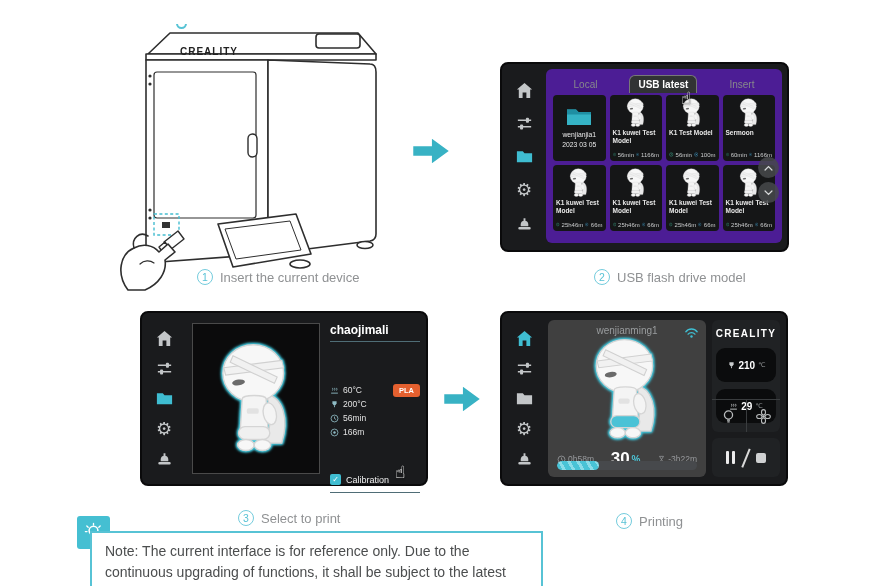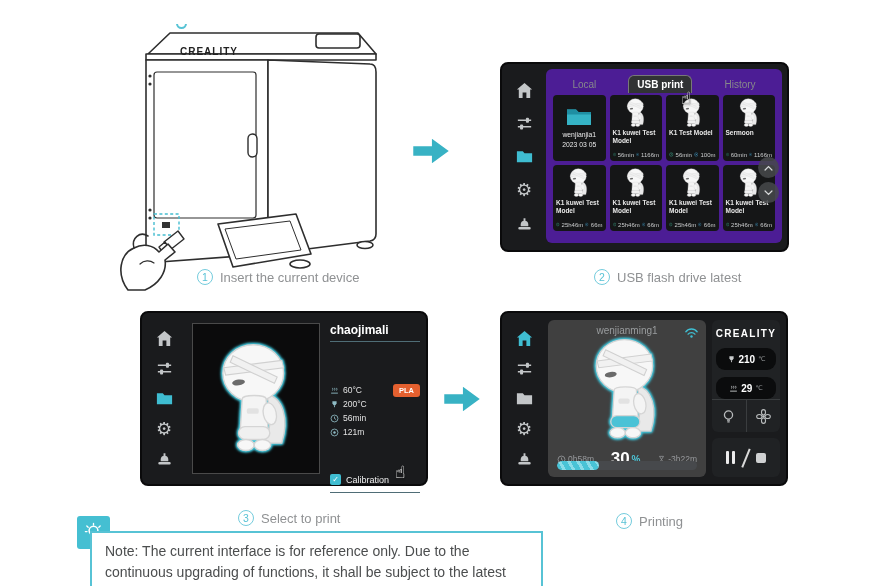--- a/index.html
+++ b/index.html
@@ -77,21 +77,21 @@
     align-items:center; color:#97999c; font-size:8.5px; }
   .stat { display:flex; align-items:center; gap:2px; }
   .stat svg { width:9px; height:9px; }
   .pct-num { color:#fff; font-size:17px; font-weight:bold; }
   .pct-sign { color:#4cc4d6; font-size:10px; font-weight:bold; }
   .pbar { position:absolute; left:9px; right:9px; bottom:7px; height:9px; border-radius:5px; background:#47494c; overflow:hidden; }
   .pfill { height:100%; border-radius:5px;
     background:repeating-linear-gradient(60deg,#49c3d6 0 5px,#8adce8 5px 8px); }
   .right-top { position:absolute; left:210px; right:6px; top:7px; height:112px; background:#202224; border-radius:6px; }
   .logo { text-align:center; color:#fff; font-weight:bold; font-size:10px; letter-spacing:1.3px; margin:8px 0 9px; }
-  .pill { width:60px; height:22px; margin:0 auto 7px; background:#0b0c0d; border-radius:9px;
+  .pill { width:60px; height:34px; margin:0 auto 7px; background:#0b0c0d; border-radius:9px;
     display:flex; align-items:center; justify-content:center; gap:3px; color:#fff; font-size:10px; font-weight:bold; }
   .pill svg { width:9px; height:9px; color:#c9cccd; }
   .pill .unit { color:#8b8e90; font-size:6.5px; font-weight:normal; }
   .util-row { position:absolute; left:0; right:0; bottom:0; height:33px; border-top:1px solid #3a3d3f; display:flex; }
   .util-cell { flex:1; display:flex; align-items:center; justify-content:center; color:#b9bcbd; }
   .util-cell:first-child { border-right:1px solid #3a3d3f; }
   .util-cell svg { width:15px; height:15px; }
   .right-bottom { position:absolute; left:210px; right:6px; bottom:7px; height:39px; background:#202224;
     border-radius:6px; display:flex; align-items:center; justify-content:center; }
   .pause-bars { display:flex; gap:2.5px; margin-right:5px; }
@@ -273,22 +273,22 @@
       <span class="sico gear-glyph">⚙</span>
       <span class="sico">
           <svg>
             <use href="#ic-device"></use>
           </svg>
         </span>
     </div>
     <div class="usb-content">
       <div class="tabs">
         <span class="tab">Local</span>
-        <span class="tab active">USB print</span>
-        <span class="tab">History</span>
+        <span class="tab active">USB latest</span>
+        <span class="tab">Insert</span>
       </div>
       <span class="cursor-hand" style="left:135px; top:21px;">☝</span>
       <div class="cards">
         <div class="card folder-card">
           <svg class="folder-glyph">
               <use href="#usb-folder"></use>
             </svg>
           <div class="fname">wenjianjia1</div>
           <div class="fdate">2023 03 05</div>
         </div>
@@ -466,21 +466,21 @@
         <div class="spec-row">
             <svg>
               <use href="#ic-clock"></use>
             </svg>
             <span>56min</span>
           </div>
         <div class="spec-row">
             <svg>
               <use href="#ic-filament"></use>
             </svg>
-            <span>121m</span>
+            <span>166m</span>
           </div>
       </div>
       <div class="calib-row">
         <span class="checkbox">✓</span>
         <span>Calibration</span>
       </div>
       <div class="btn-row">
         <div class="btn btn-back">Back</div>
         <div class="btn btn-print">Print</div>
       </div>
@@ -580,21 +580,21 @@
       <span class="stop-sq"></span>
     </div>
   </div>
 
   <div class="caption" style="left:197px; top:245px;">
     <span class="stepnum">1</span>
     <span>Insert the current device</span>
   </div>
   <div class="caption" style="left:594px; top:245px;">
     <span class="stepnum">2</span>
-    <span>USB flash drive latest</span>
+    <span>USB flash drive model</span>
   </div>
   <div class="caption" style="left:238px; top:486px;">
     <span class="stepnum">3</span>
     <span>Select to print</span>
   </div>
   <div class="caption" style="left:616px; top:489px;">
     <span class="stepnum">4</span>
     <span>Printing</span>
   </div>
 

